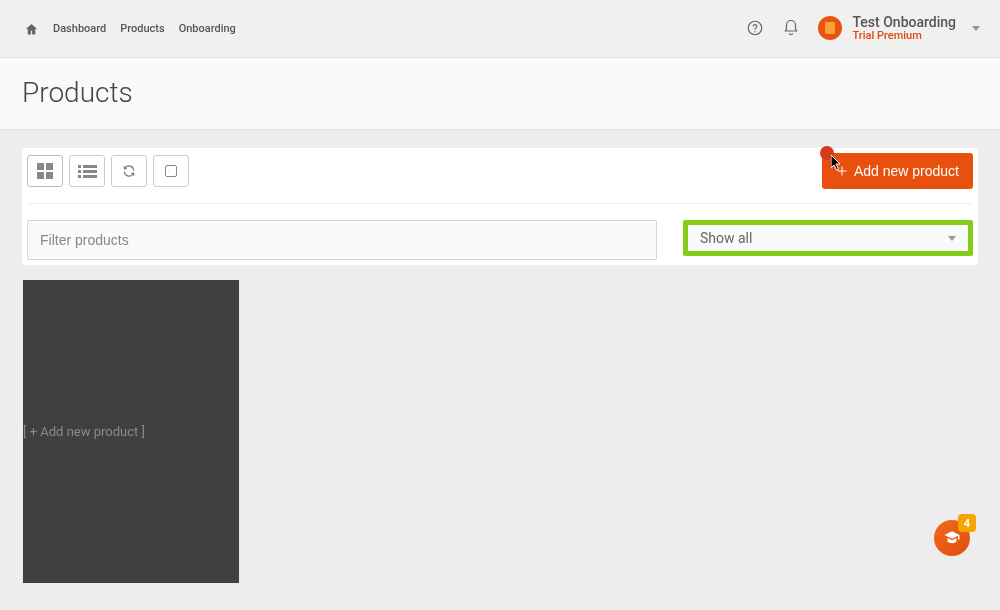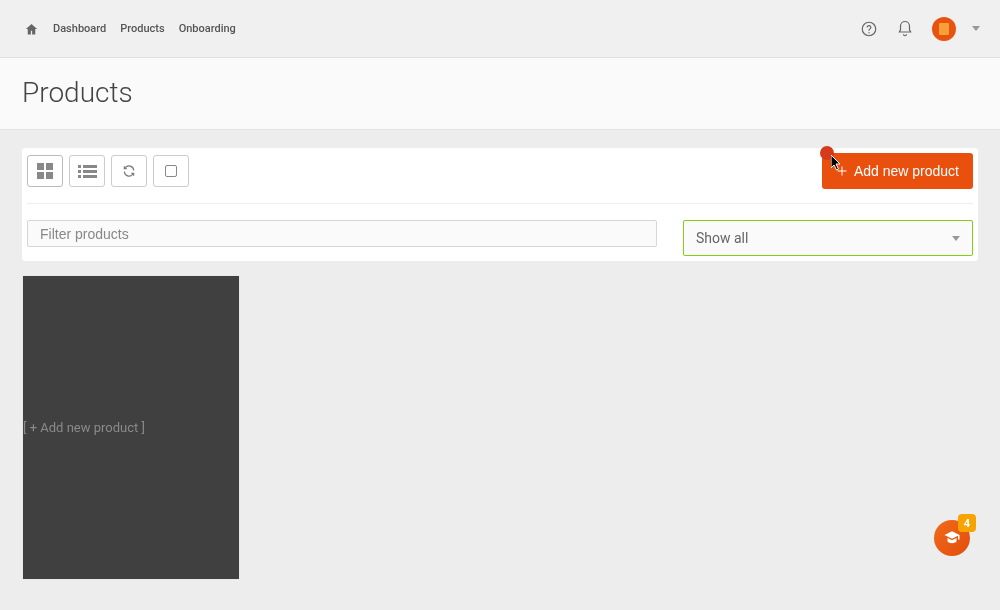--- a/index.html
+++ b/index.html
@@ -93,33 +93,33 @@
       font-size: 14px;
       cursor:pointer;
       border:none;
     }
 
     .divider { height:1px; background:#eee; margin: 14px 0 16px; }
 
     .filter-row { display:flex; gap: 26px; }
     .filter-input {
       flex: 1 1 auto;
-      height: 27px;
+      height: 40px;
       border: 1px solid #d6d6d6;
       border-radius: 2px;
       background:#fafafa;
       padding: 0 12px;
       font-size: 14px;
       color:#555;
     }
     .filter-input::placeholder { color:#888; }
     .select-box {
       width: 290px;
       height: 36px;
-      border: 1px solid #84cc16;
+      border: 5px solid #84cc16;
       border-radius: 2px;
       background:#fafafa;
       padding: 0 12px;
       display:flex; align-items:center; justify-content:space-between;
       font-size: 14px;
       color:#666;
       cursor:pointer;
     }
     .select-caret { width:0; height:0; border-left:4px solid transparent; border-right:4px solid transparent; border-top:5px solid #999;}
 
@@ -201,20 +201,24 @@
     <span class="icon-btn">
       <svg width="18" height="18" viewBox="0 0 24 24" fill="none" stroke="#666" stroke-width="1.6">
           <path d="M6 8a6 6 0 1112 0v5l1.5 3H4.5L6 13z"></path>
           <path d="M10 19a2 2 0 004 0"></path>
         </svg>
     </span>
     <div class="account-block">
       <span class="avatar">
           <span class="avatar-inner"></span>
         </span>
+      <span class="account-text">
+        <span class="account-name">Test Onboarding</span>
+        <span class="account-tier">Trial Premium</span>
+      </span>
       <span class="chevron-down-sm"></span>
     </div>
   </div>
 </div>
 
 <div class="page-header">
   <h1 class="page-title">Products</h1>
 </div>
 
 <div class="main-area">

